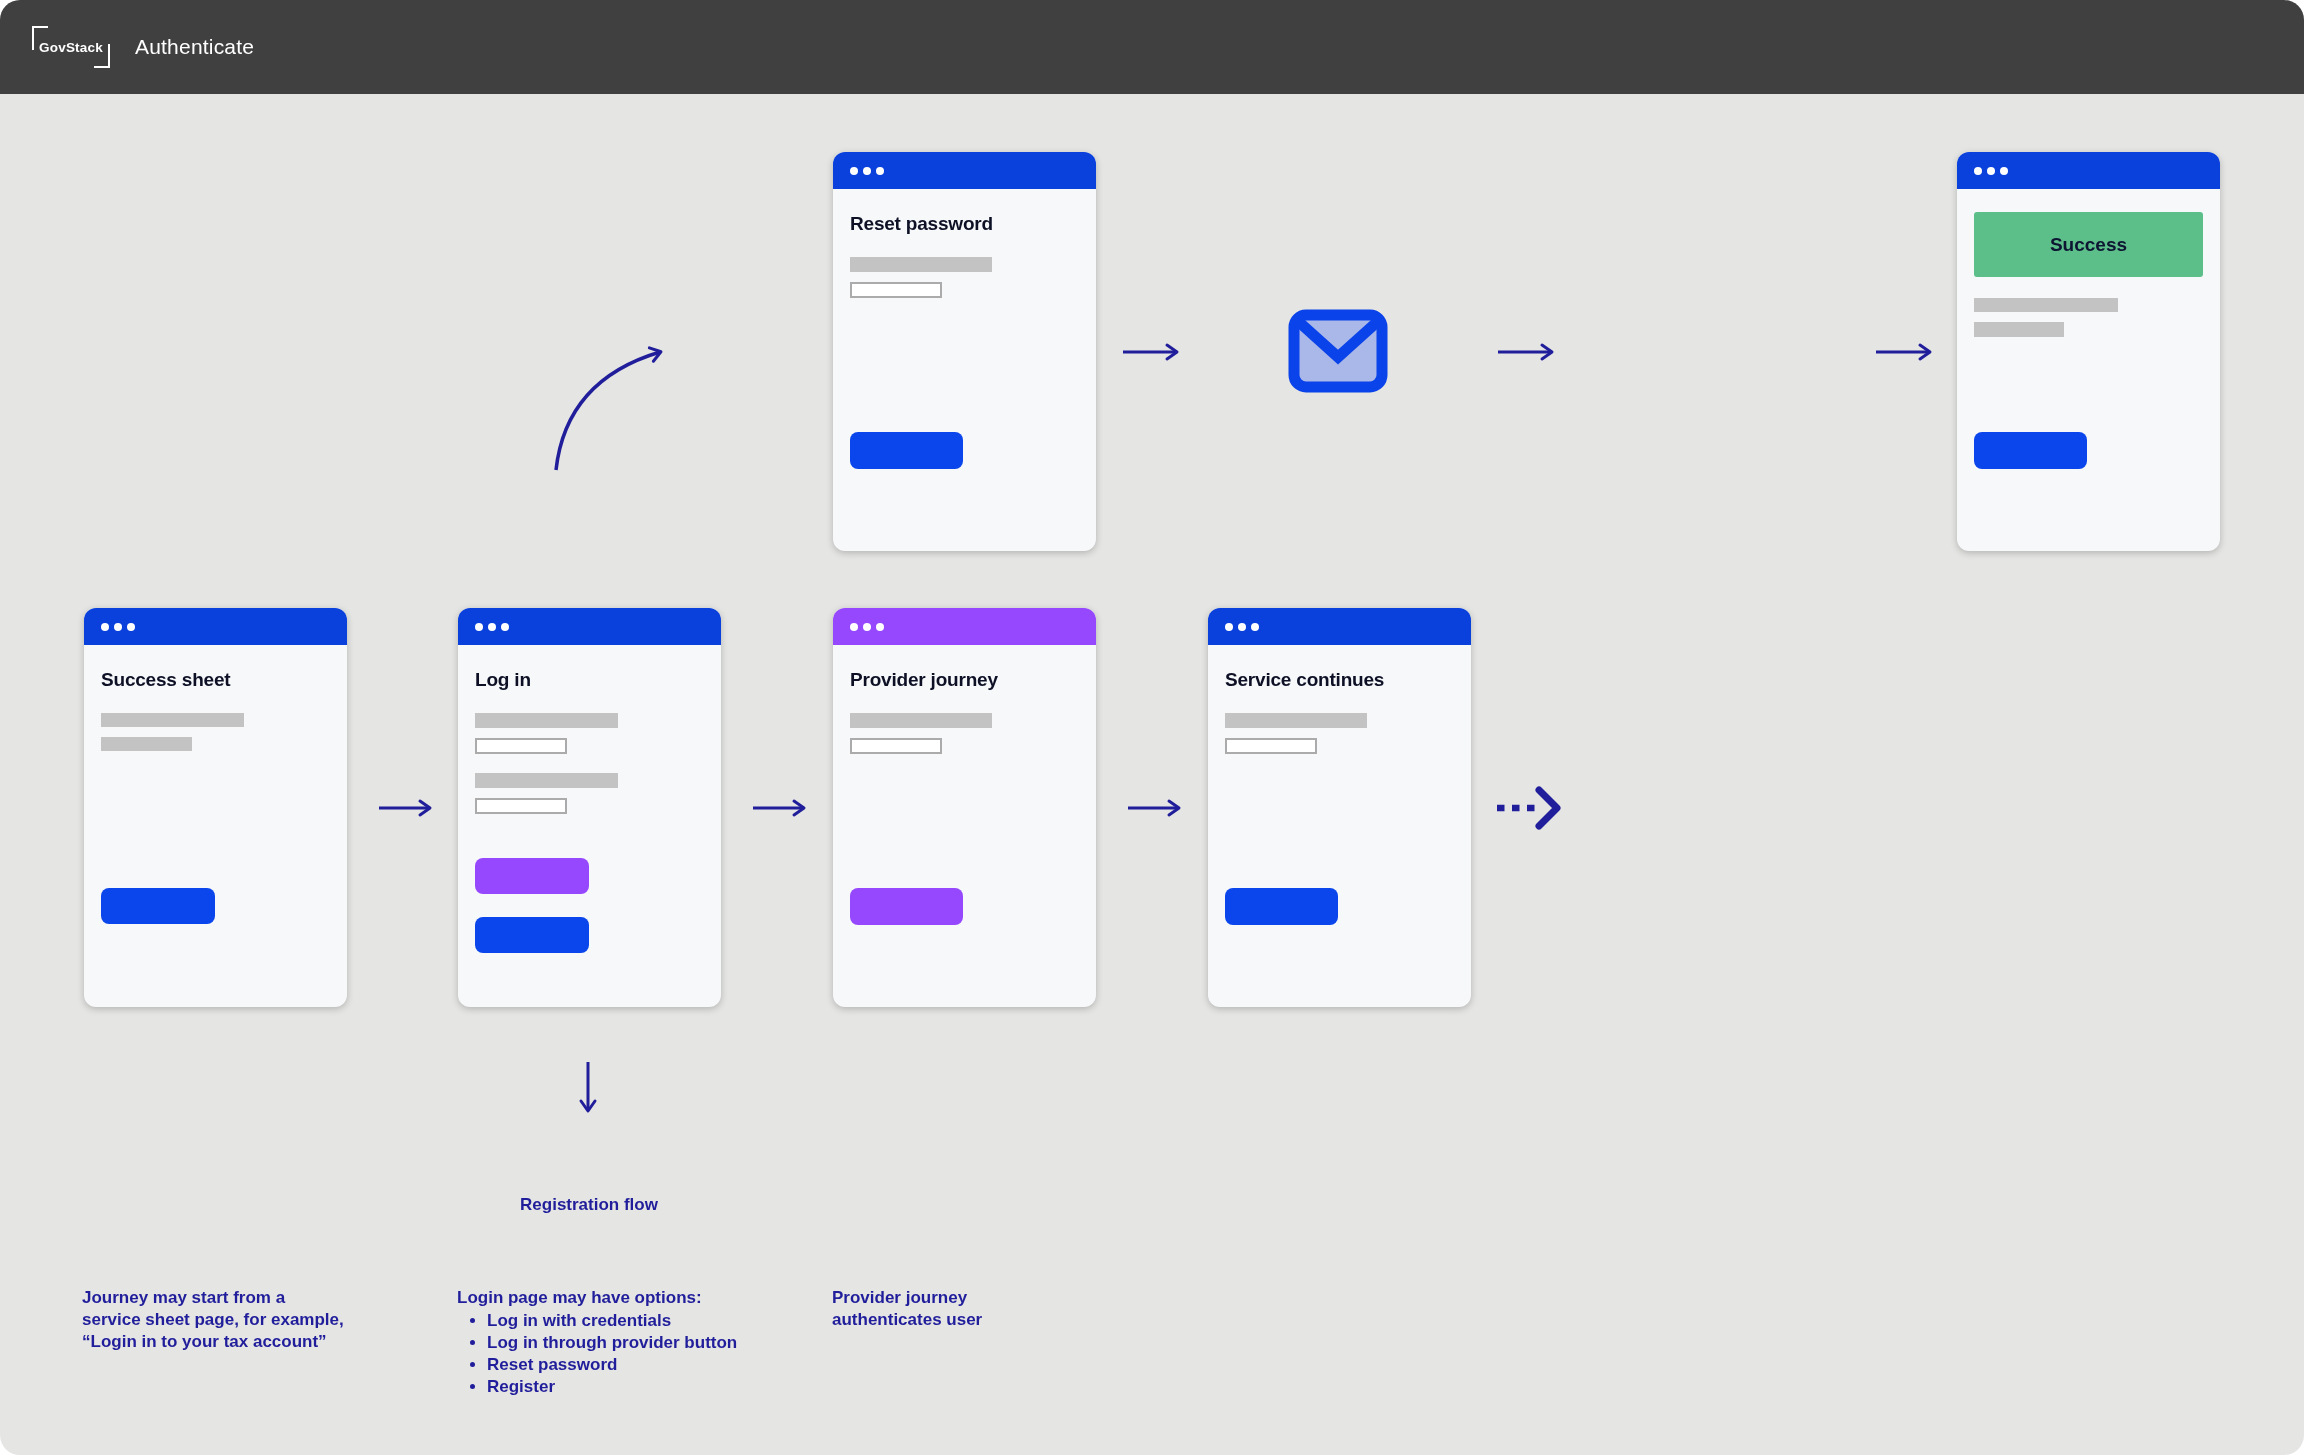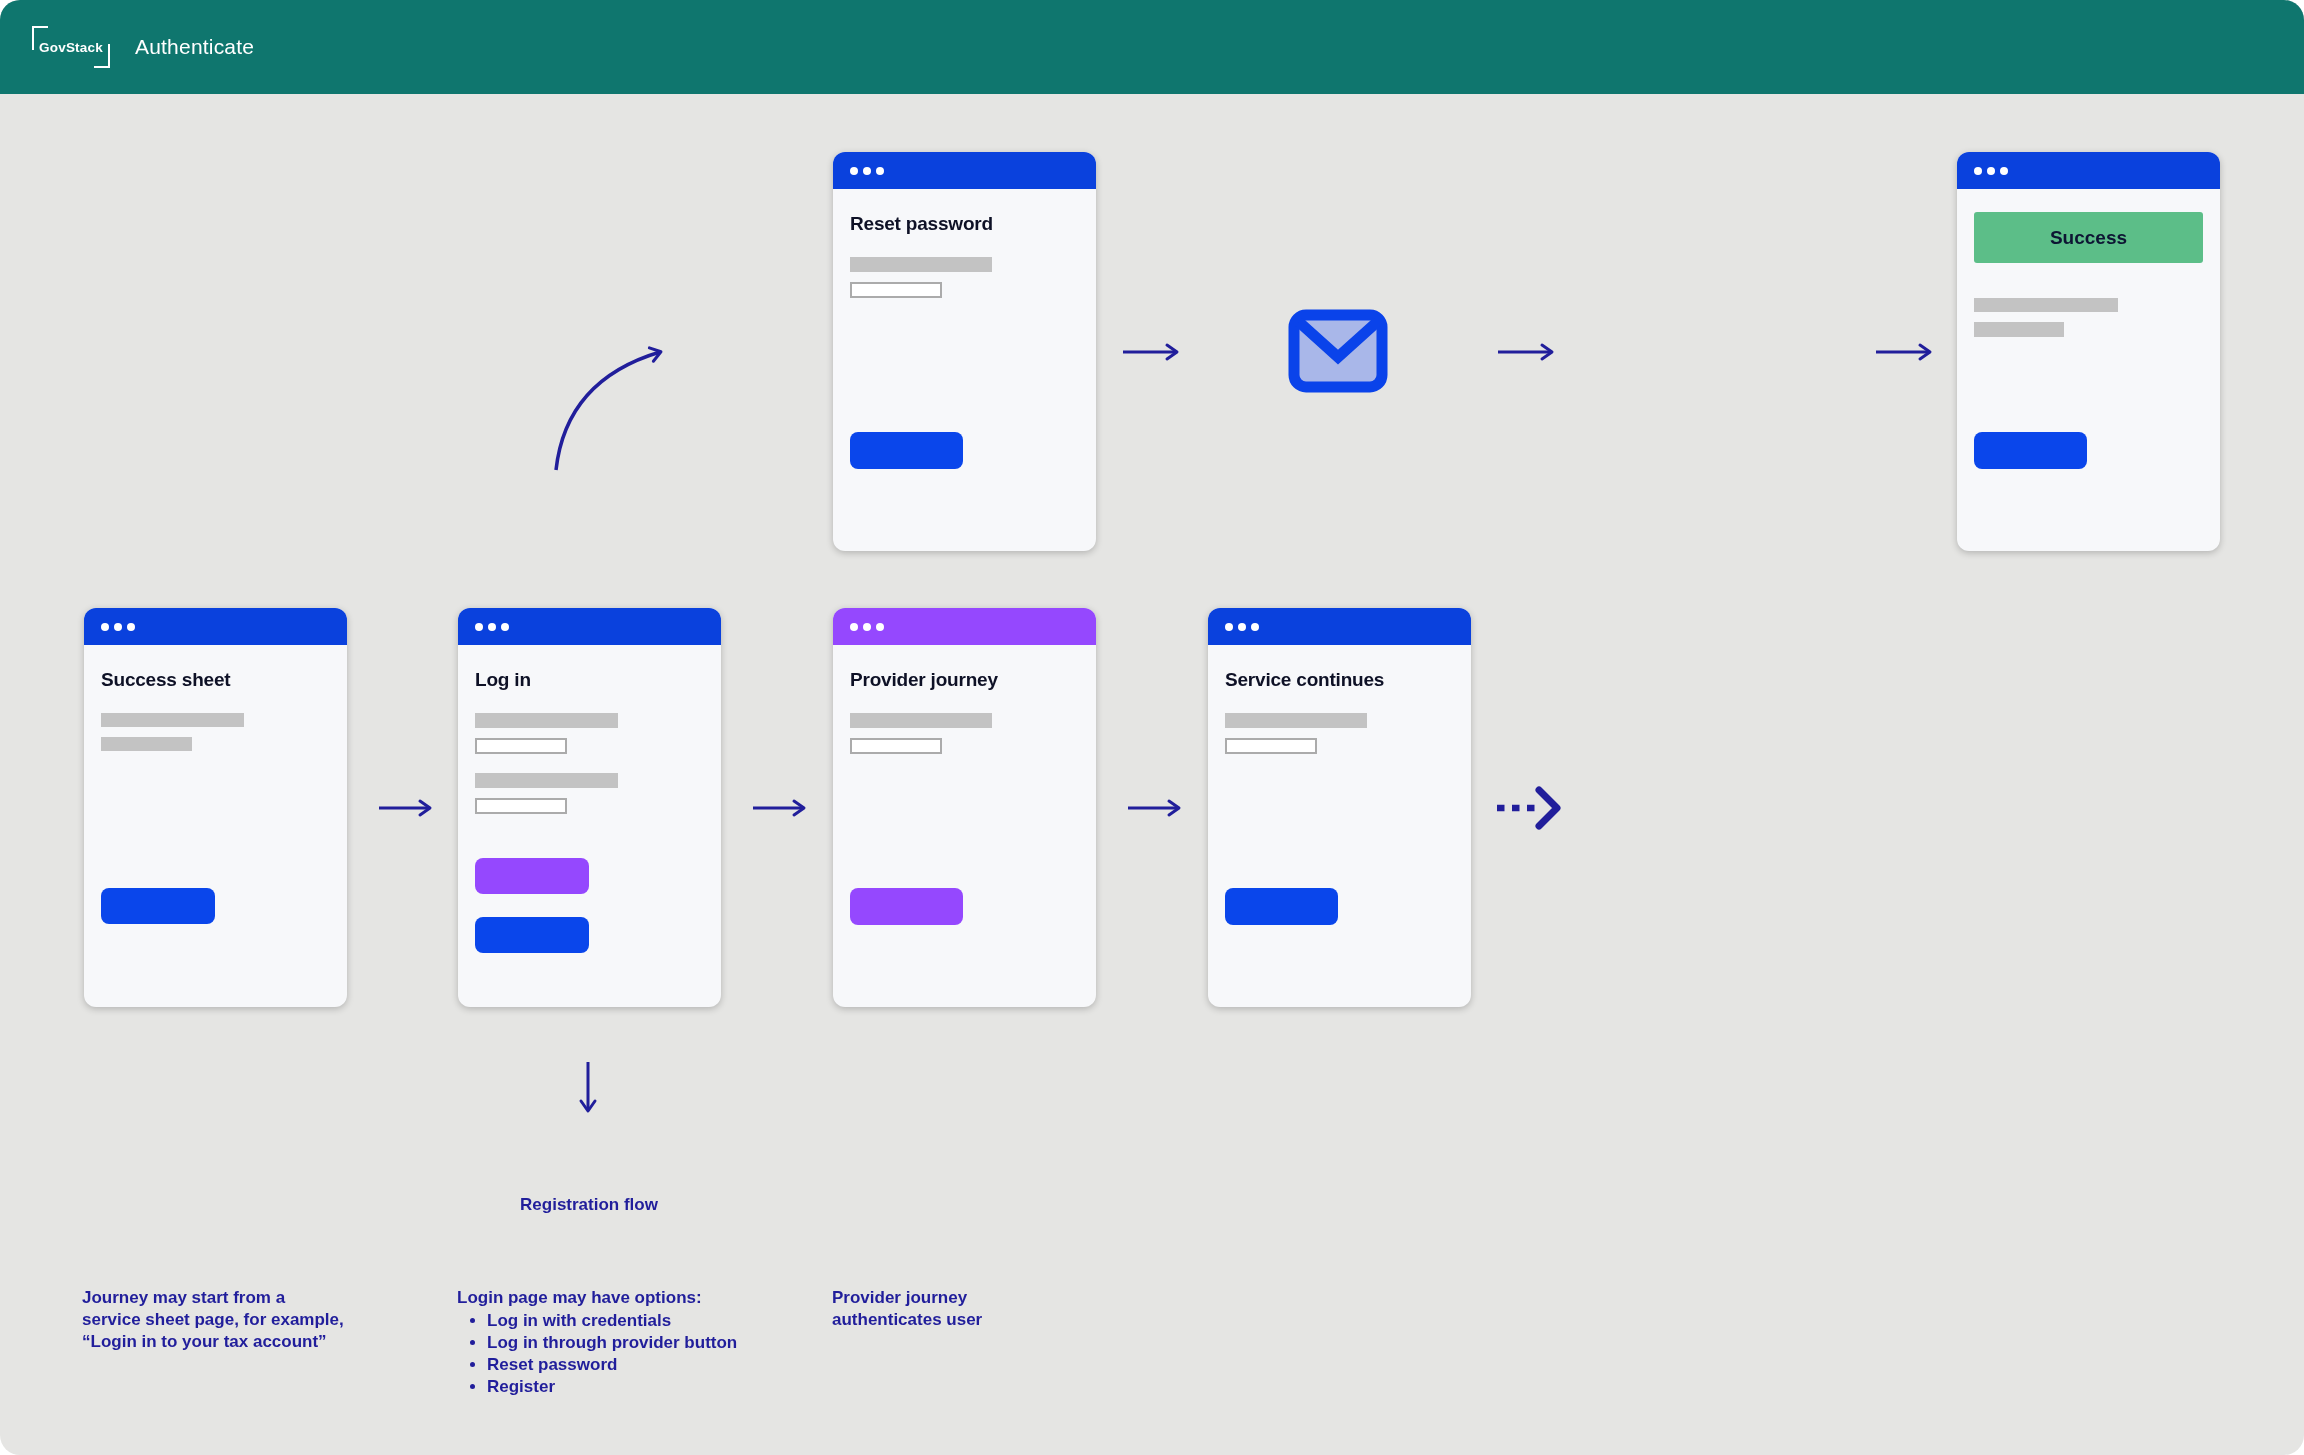--- a/index.html
+++ b/index.html
@@ -1,21 +1,21 @@
 <!DOCTYPE html>
 <html><head>
 <meta charset="utf-8">
 <style>
   html,body{margin:0;padding:0;background:#fff;}
   .canvas{
     position:relative;width:2304px;height:1455px;background:#E5E5E3;
     font-family:"Liberation Sans","DejaVu Sans",sans-serif;overflow:hidden;border-radius:20px;
   }
   
-  .app-header{position:absolute;left:0;top:0;width:100%;height:94px;background:#0f766e;}
+  .app-header{position:absolute;left:0;top:0;width:100%;height:94px;background:#404040;}
   .logo{position:absolute;left:32px;top:26px;width:78px;height:42px;}
   .logo::before{content:"";position:absolute;left:0;top:0;width:14px;height:22px;
     border-top:2.5px solid #fff;border-left:2.5px solid #fff;}
   .logo::after{content:"";position:absolute;right:0;bottom:0;width:14px;height:22px;
     border-bottom:2.5px solid #fff;border-right:2.5px solid #fff;}
   .logo-text{position:absolute;left:50%;top:50%;transform:translate(-50%,-50%);
     color:#fff;font-size:13.5px;font-weight:700;letter-spacing:.2px;white-space:nowrap;}
   .app-title{position:absolute;left:135px;top:0;height:94px;display:flex;align-items:center;
     color:#fff;font-size:21px;font-weight:400;letter-spacing:.2px;}
   
@@ -26,21 +26,21 @@
   .titlebar.blue{background:#0A41DD;}
   .titlebar.purple{background:#9548FE;}
   .dot{width:8px;height:8px;border-radius:50%;background:#fff;}
   .w-title{position:absolute;left:17px;top:61px;margin:0;font-size:19px;font-weight:700;
     color:#0E1126;letter-spacing:-.2px;white-space:nowrap;}
   .bar{position:absolute;left:17px;height:15px;background:#C3C3C3;}
   .input{position:absolute;left:17px;width:88px;height:12px;background:#FFF;border:2px solid #ABABAB;}
   .btn{position:absolute;left:17px;width:113px;height:37px;border-radius:8px;border:none;padding:0;cursor:pointer;}
   .btn.blue{background:#0A46EB;}
   .btn.purple{background:#9548FE;}
-  .banner{position:absolute;left:17px;top:60px;width:229px;height:51px;background:#5CBE88;
+  .banner{position:absolute;left:17px;top:60px;width:229px;height:65px;background:#5CBE88;
     border-radius:3px;display:flex;align-items:center;justify-content:center;
     font-size:19px;font-weight:700;color:#0D1533;}
   
   .note{position:absolute;color:#211E9B;font-size:17px;font-weight:700;line-height:22px;}
   .note ul{margin:1px 0 0 0;padding-left:30px;}
   .note li{margin:0;}
   .reg-label{position:absolute;left:589px;top:1195px;transform:translateX(-50%);
     color:#211E9B;font-size:17px;font-weight:700;white-space:nowrap;}
   
   .overlay{position:absolute;left:0;top:0;pointer-events:none;}

